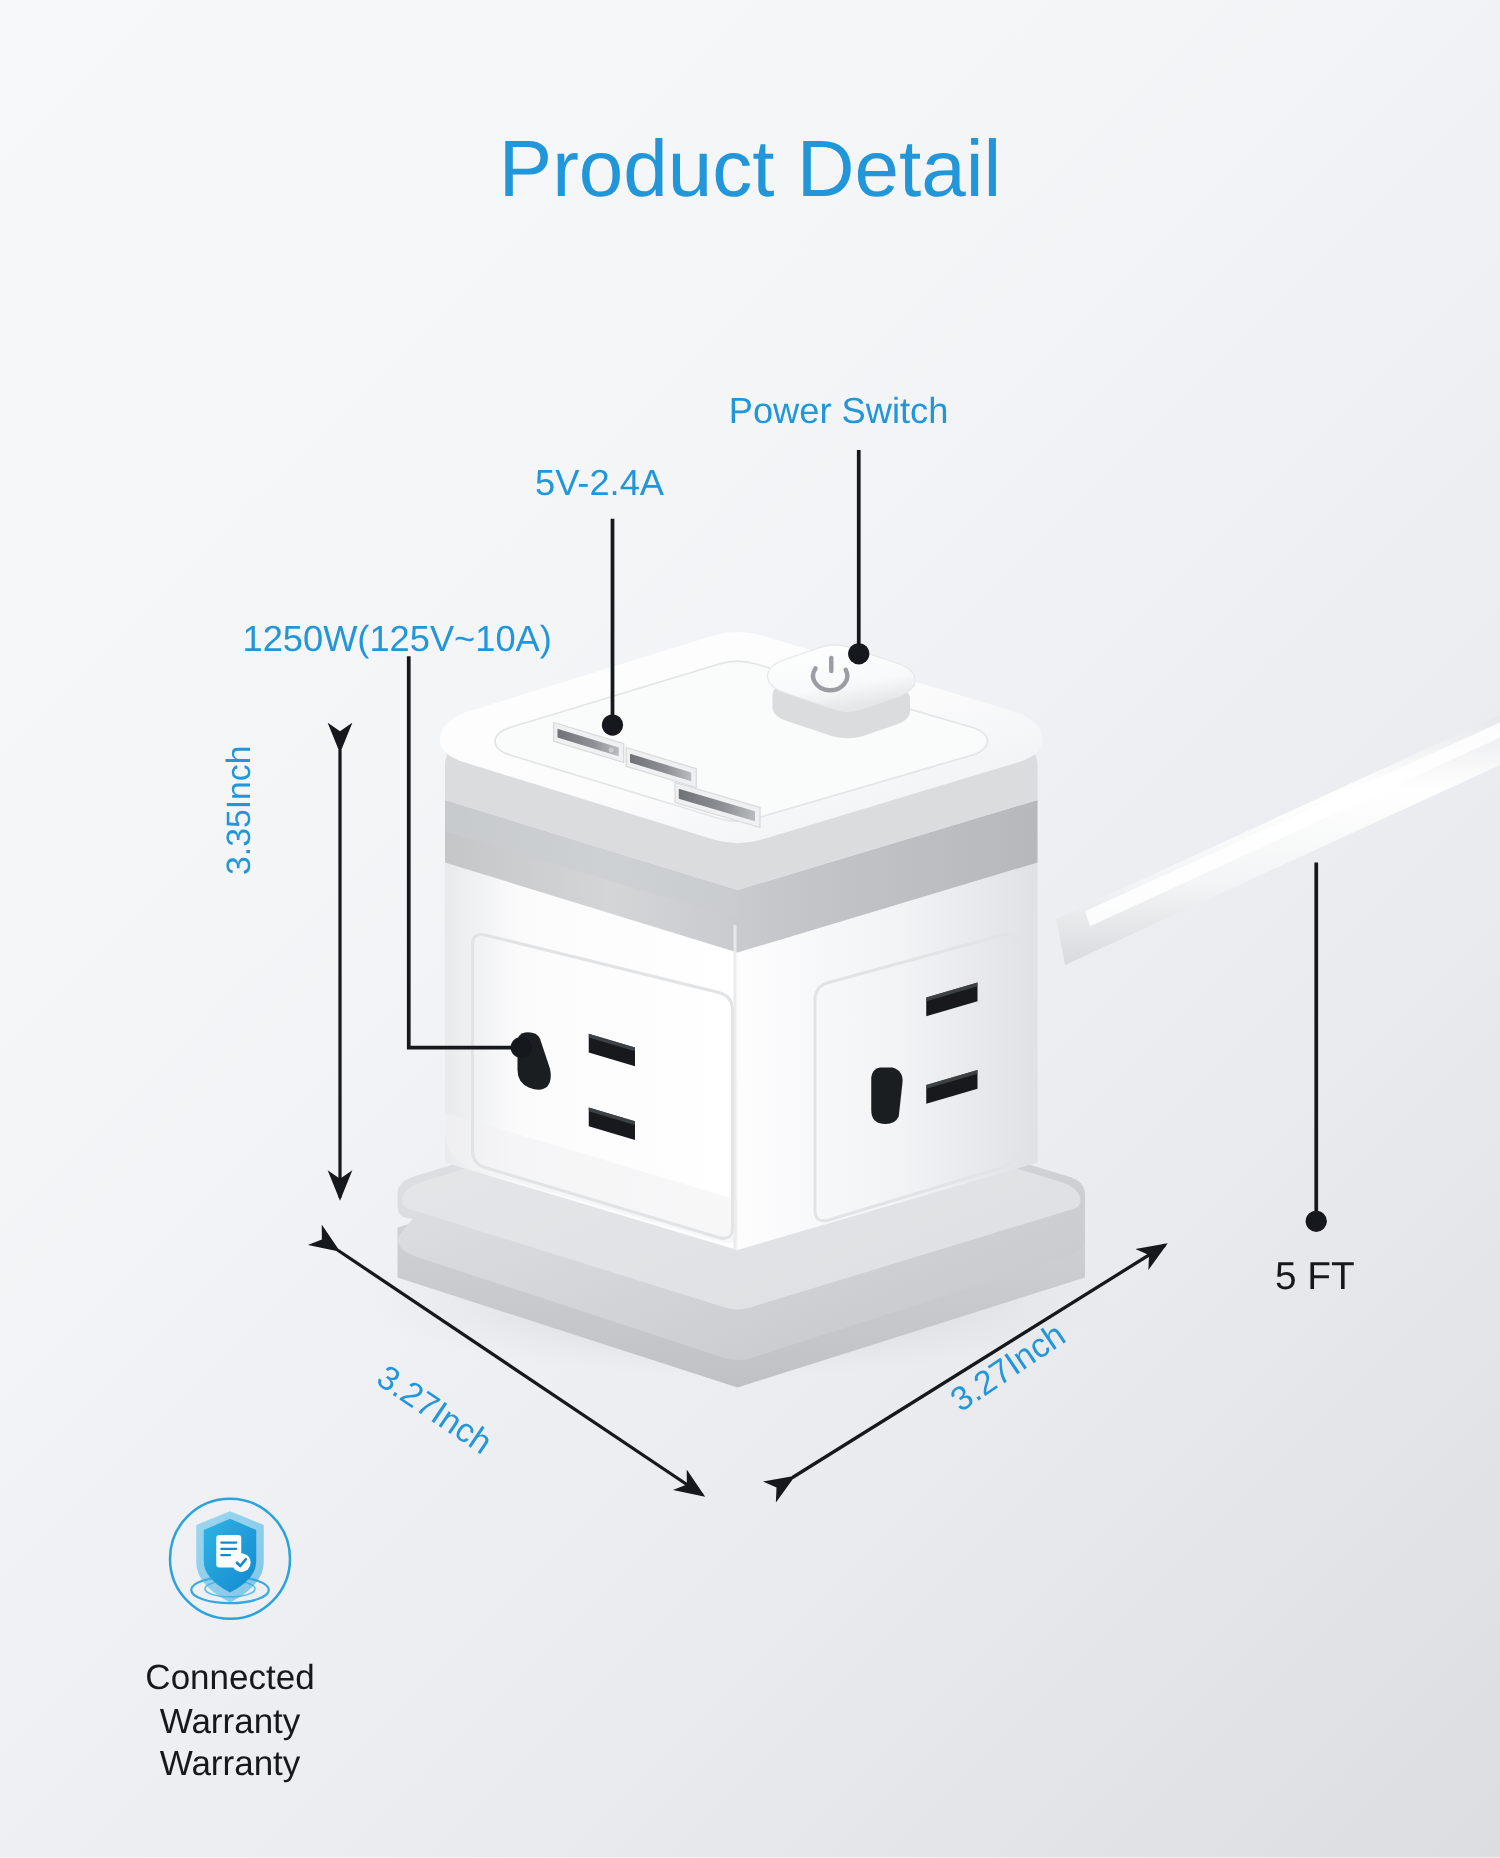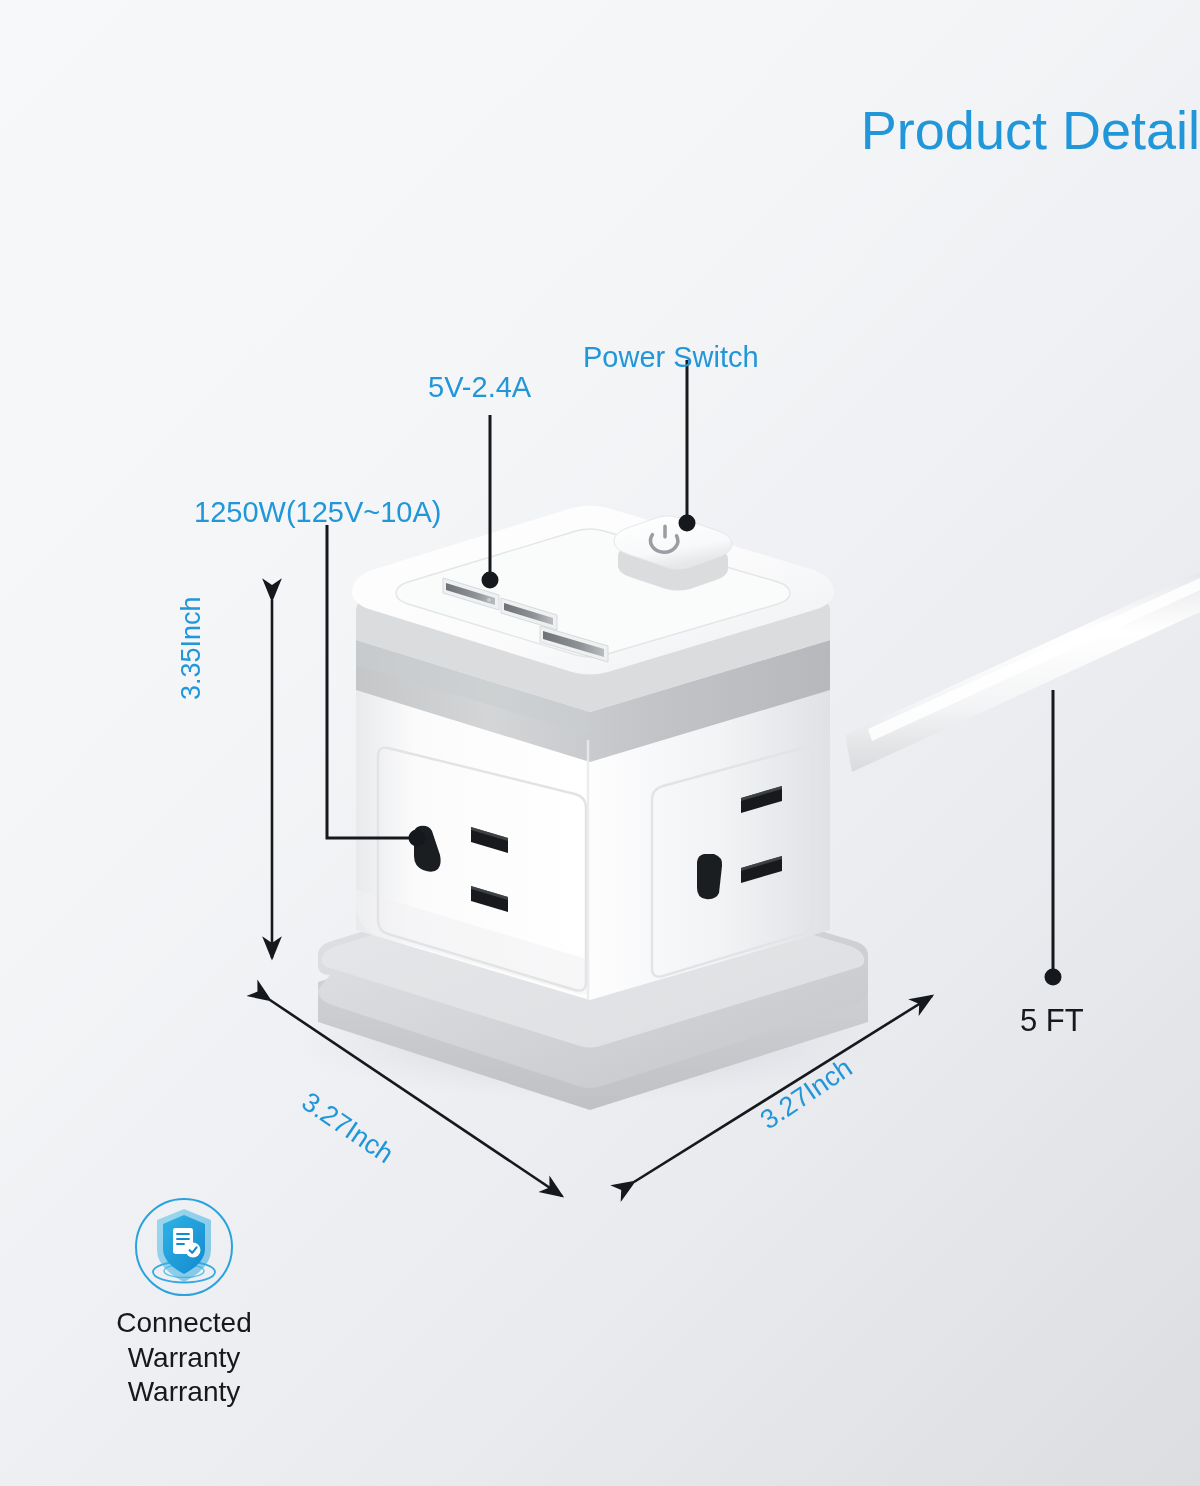--- a/index.html
+++ b/index.html
@@ -7,49 +7,49 @@
     width:1200px;height:1486px;
     font-family:"Liberation Sans","DejaVu Sans",sans-serif;
     background:linear-gradient(135deg,#f7f8fa 0%,#f4f5f7 35%,#eaebef 70%,#dcdde1 100%);
     overflow:hidden;position:relative;
   }
   #stage{position:absolute;left:0;top:0;width:1200px;height:1486px;}
 
   
   .title{
     position:absolute;left:0;top:103px;width:1200px;
-    text-align:right;
-    font-size:54px;font-weight:400;letter-spacing:0px;
+    text-align:center;
+    font-size:64px;font-weight:400;letter-spacing:0px;
     color:#2196d9;line-height:1;
     white-space:nowrap;
   }
 
   
   .lbl{position:absolute;color:#2196d9;font-size:29px;white-space:nowrap;line-height:1;}
-  .lbl-power{left:583px;top:315px;margin-top:28px;}
+  .lbl-power{left:583px;top:315px;}
   .lbl-usb{left:428px;top:373px;}
   .lbl-watt{left:194px;top:483px;margin-top:15px;}
 
   .lbl-blk{position:absolute;color:#15181c;white-space:nowrap;line-height:1;margin-left:12px;}
   .lbl-5ft{left:1008px;top:1005px;font-size:31px;}
 
   
   .dim{position:absolute;color:#2196d9;font-size:27px;white-space:nowrap;line-height:1;}
   .dim-h{left:178px;top:700px;transform:rotate(-90deg);transform-origin:left top;}
   .dim-w1{left:312px;top:1088px;transform:rotate(34deg);transform-origin:left top;}
   .dim-w2{left:756px;top:1112px;transform:rotate(-34deg);transform-origin:left top;}
 
   
   svg.ov{position:absolute;left:0;top:0;width:1200px;height:1486px;overflow:visible;}
 
   
   .badge{position:absolute;left:74px;top:1192px;width:220px;}
   .badge-ico{width:110px;height:110px;margin:0 auto;display:block;}
   .badge-txt{
-    margin-top:4px;text-align:center;color:#16181b;
+    margin-top:23px;text-align:center;color:#16181b;
     font-size:28px;line-height:1.24;font-weight:400;
   }
 </style>
 </head>
 <body>
 
 <div id="stage">
 
   <div class="title">Product Detail</div>
 

